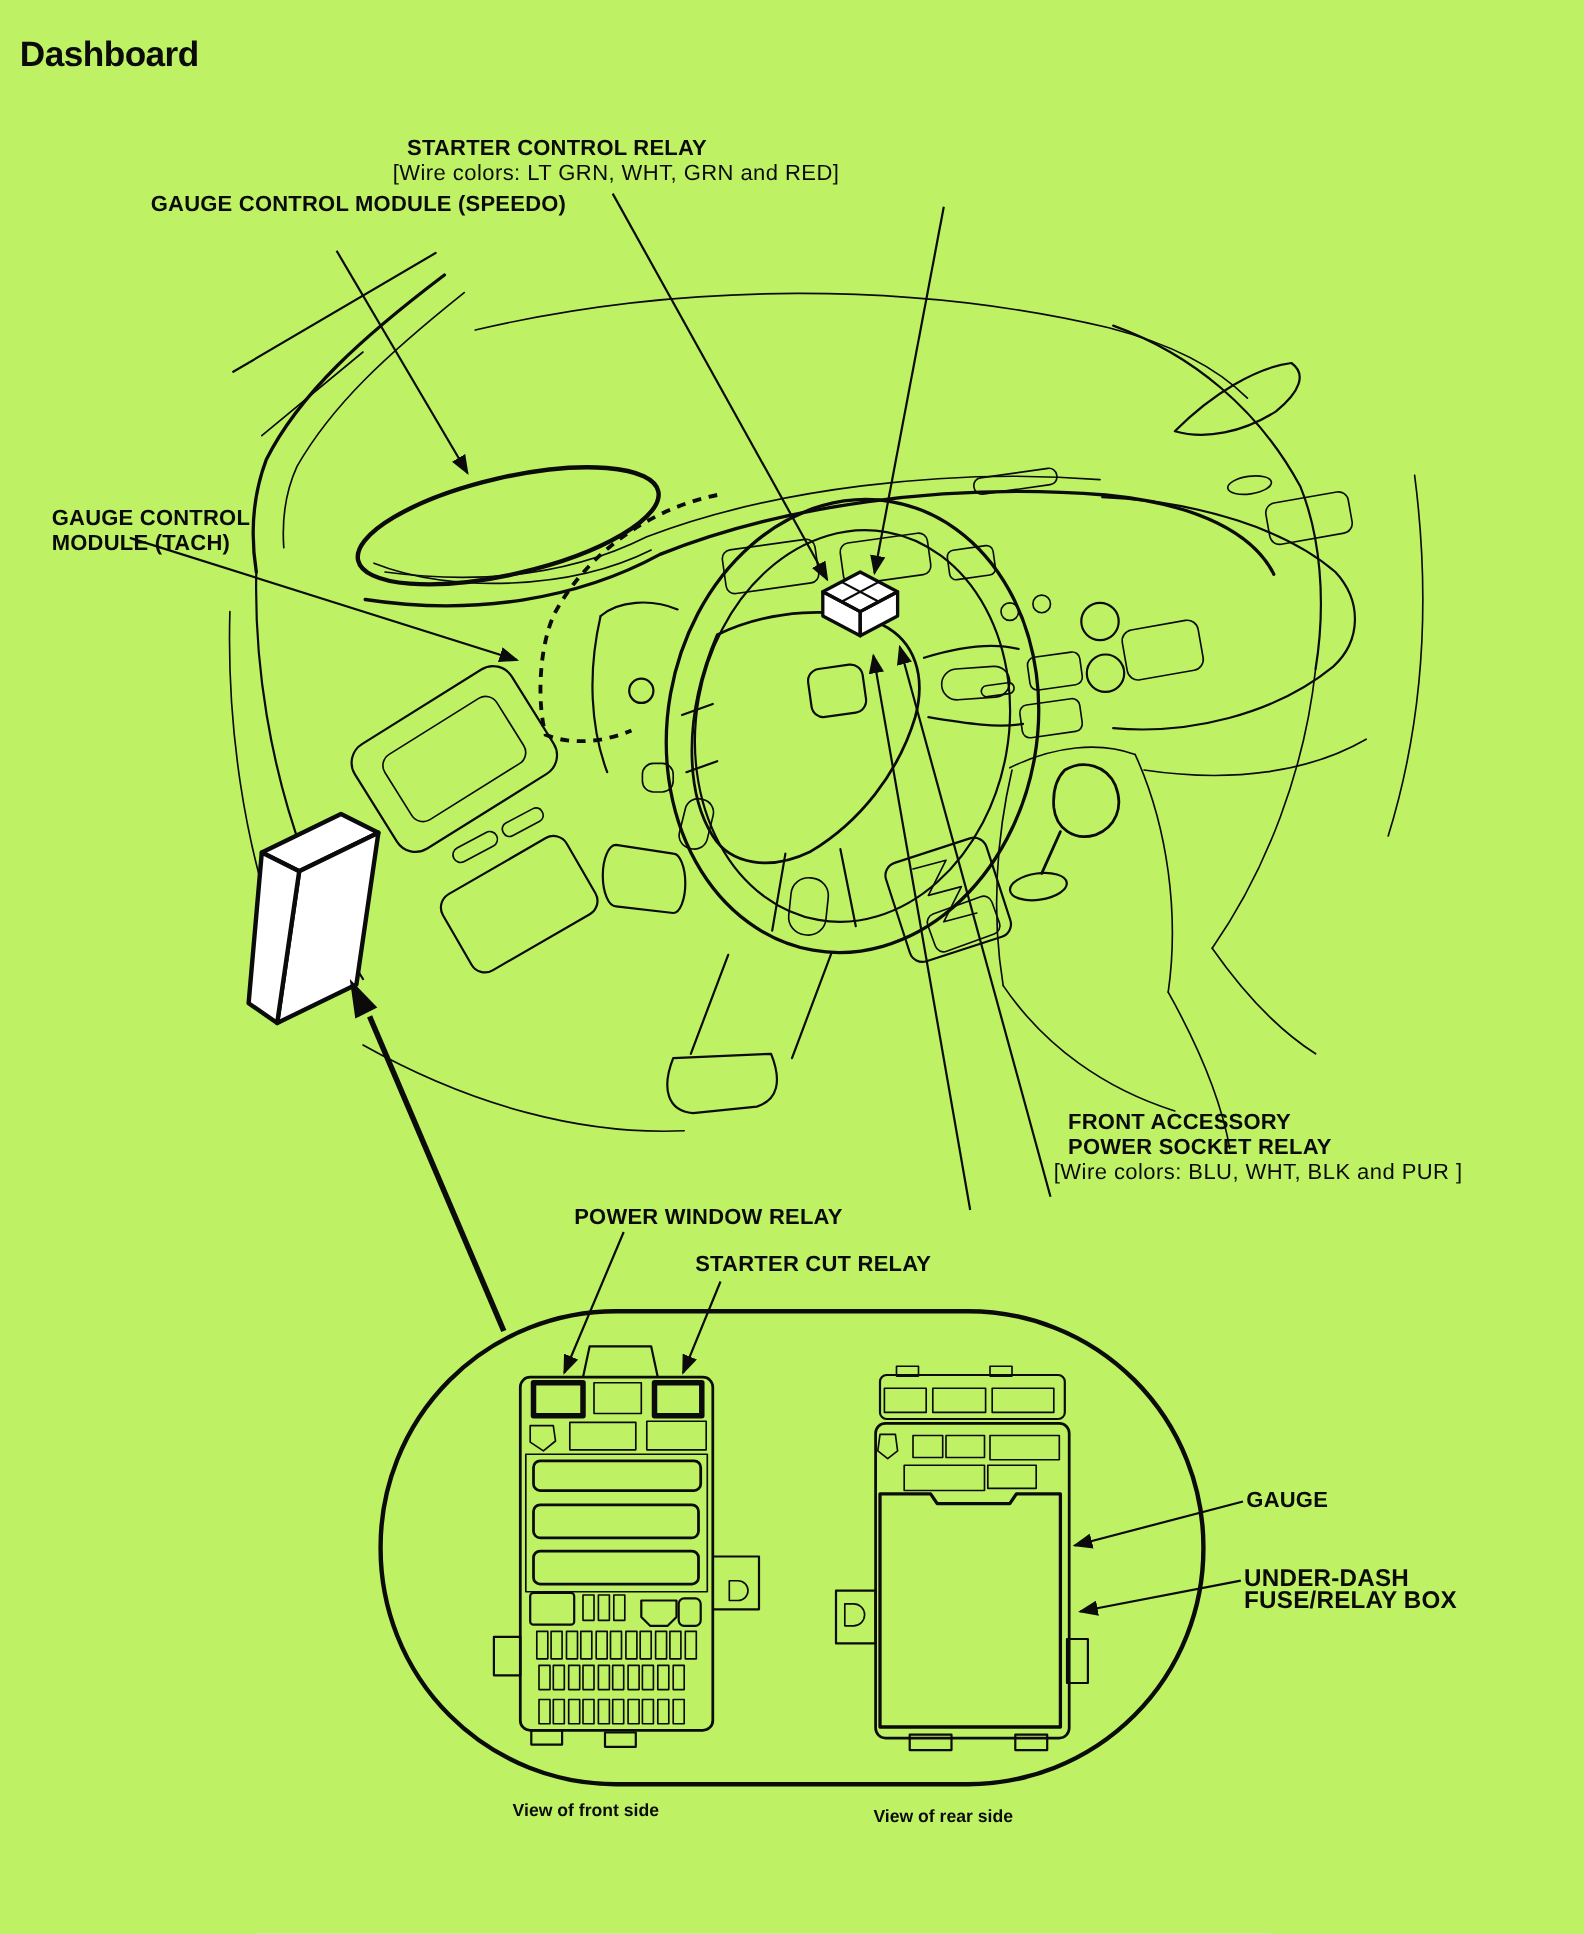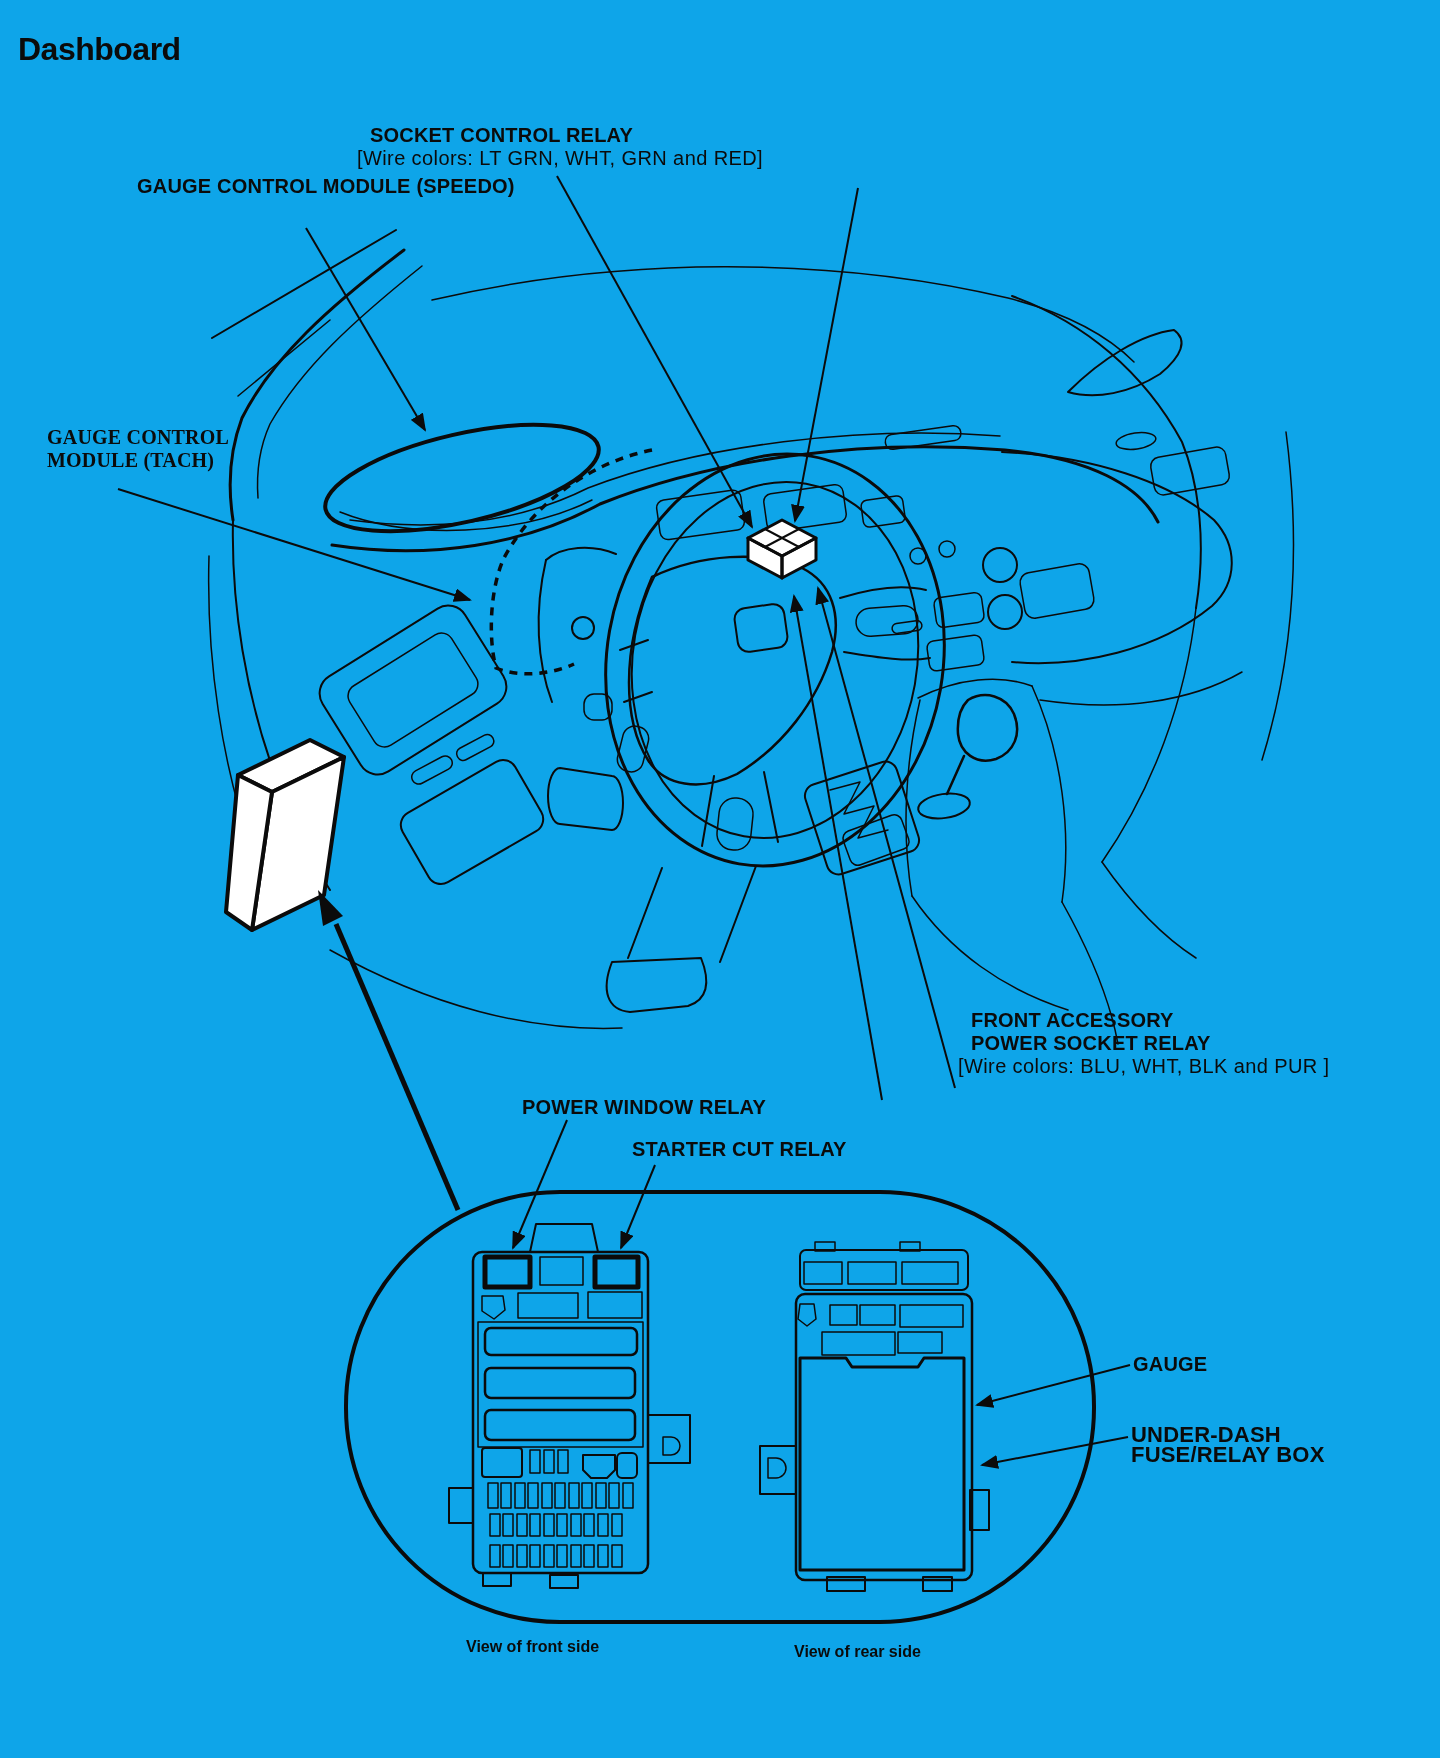--- a/index.html
+++ b/index.html
@@ -1,17 +1,17 @@
 <!DOCTYPE html>
 <html><head>
 <meta charset="utf-8">
 <style>
   html,body{margin:0;padding:0;background:#e8e8e8;}
   .page{
-    position:relative;width:1440px;height:1758px;background:#0ea5e9;
+    position:relative;width:1440px;height:1758px;background:#bef264;
     font-family:"Liberation Sans",sans-serif;color:#0b0b0b;overflow:hidden;
     margin:0 auto;
   }
   svg.art{position:absolute;left:0;top:0;width:1440px;height:1758px;}
   .title{
     position:absolute;left:18px;top:10px;font-size:32px;font-weight:bold;
     letter-spacing:-0.5px;
   }
   .callout{position:absolute;font-weight:bold;font-size:20px;line-height:23px;
     white-space:nowrap;letter-spacing:0.2px;}
@@ -237,30 +237,30 @@
       <rect x="923" y="1577" width="29" height="14"></rect>
       <rect x="760" y="1446" width="36" height="48"></rect>
       <path d="M 768 1458 h 8 a 10 10 0 0 1 0 20 h -8 Z" stroke-width="1.5"></path>
       <rect x="970" y="1490" width="19" height="40"></rect>
     </g>
   </svg>
 
   <h1 class="title">Dashboard</h1>
 
   <div class="callout" style="left:357px;top:124px;">
-    <span class="in1">SOCKET CONTROL RELAY</span>
+    <span class="in1">STARTER CONTROL RELAY</span>
     <span class="wires">[Wire colors: LT GRN, WHT, GRN and RED]</span>
   </div>
 
 
   <div class="callout" style="left:137px;top:175px;">
     <span class="in0">GAUGE CONTROL MODULE (SPEEDO)</span>
   </div>
 
-  <div class="callout" style="left:47px;top:426px;font-family:Liberation Serif, serif;">
+  <div class="callout" style="left:47px;top:460px;">
     <span class="in0">GAUGE CONTROL</span>
     <span class="in0">MODULE (TACH)</span>
   </div>
 
   <div class="callout" style="left:958px;top:1009px;">
     <span class="in1">FRONT ACCESSORY</span>
     <span class="in1">POWER SOCKET RELAY</span>
     <span class="wires">[Wire colors: BLU, WHT, BLK and PUR ]</span>
   </div>
 

